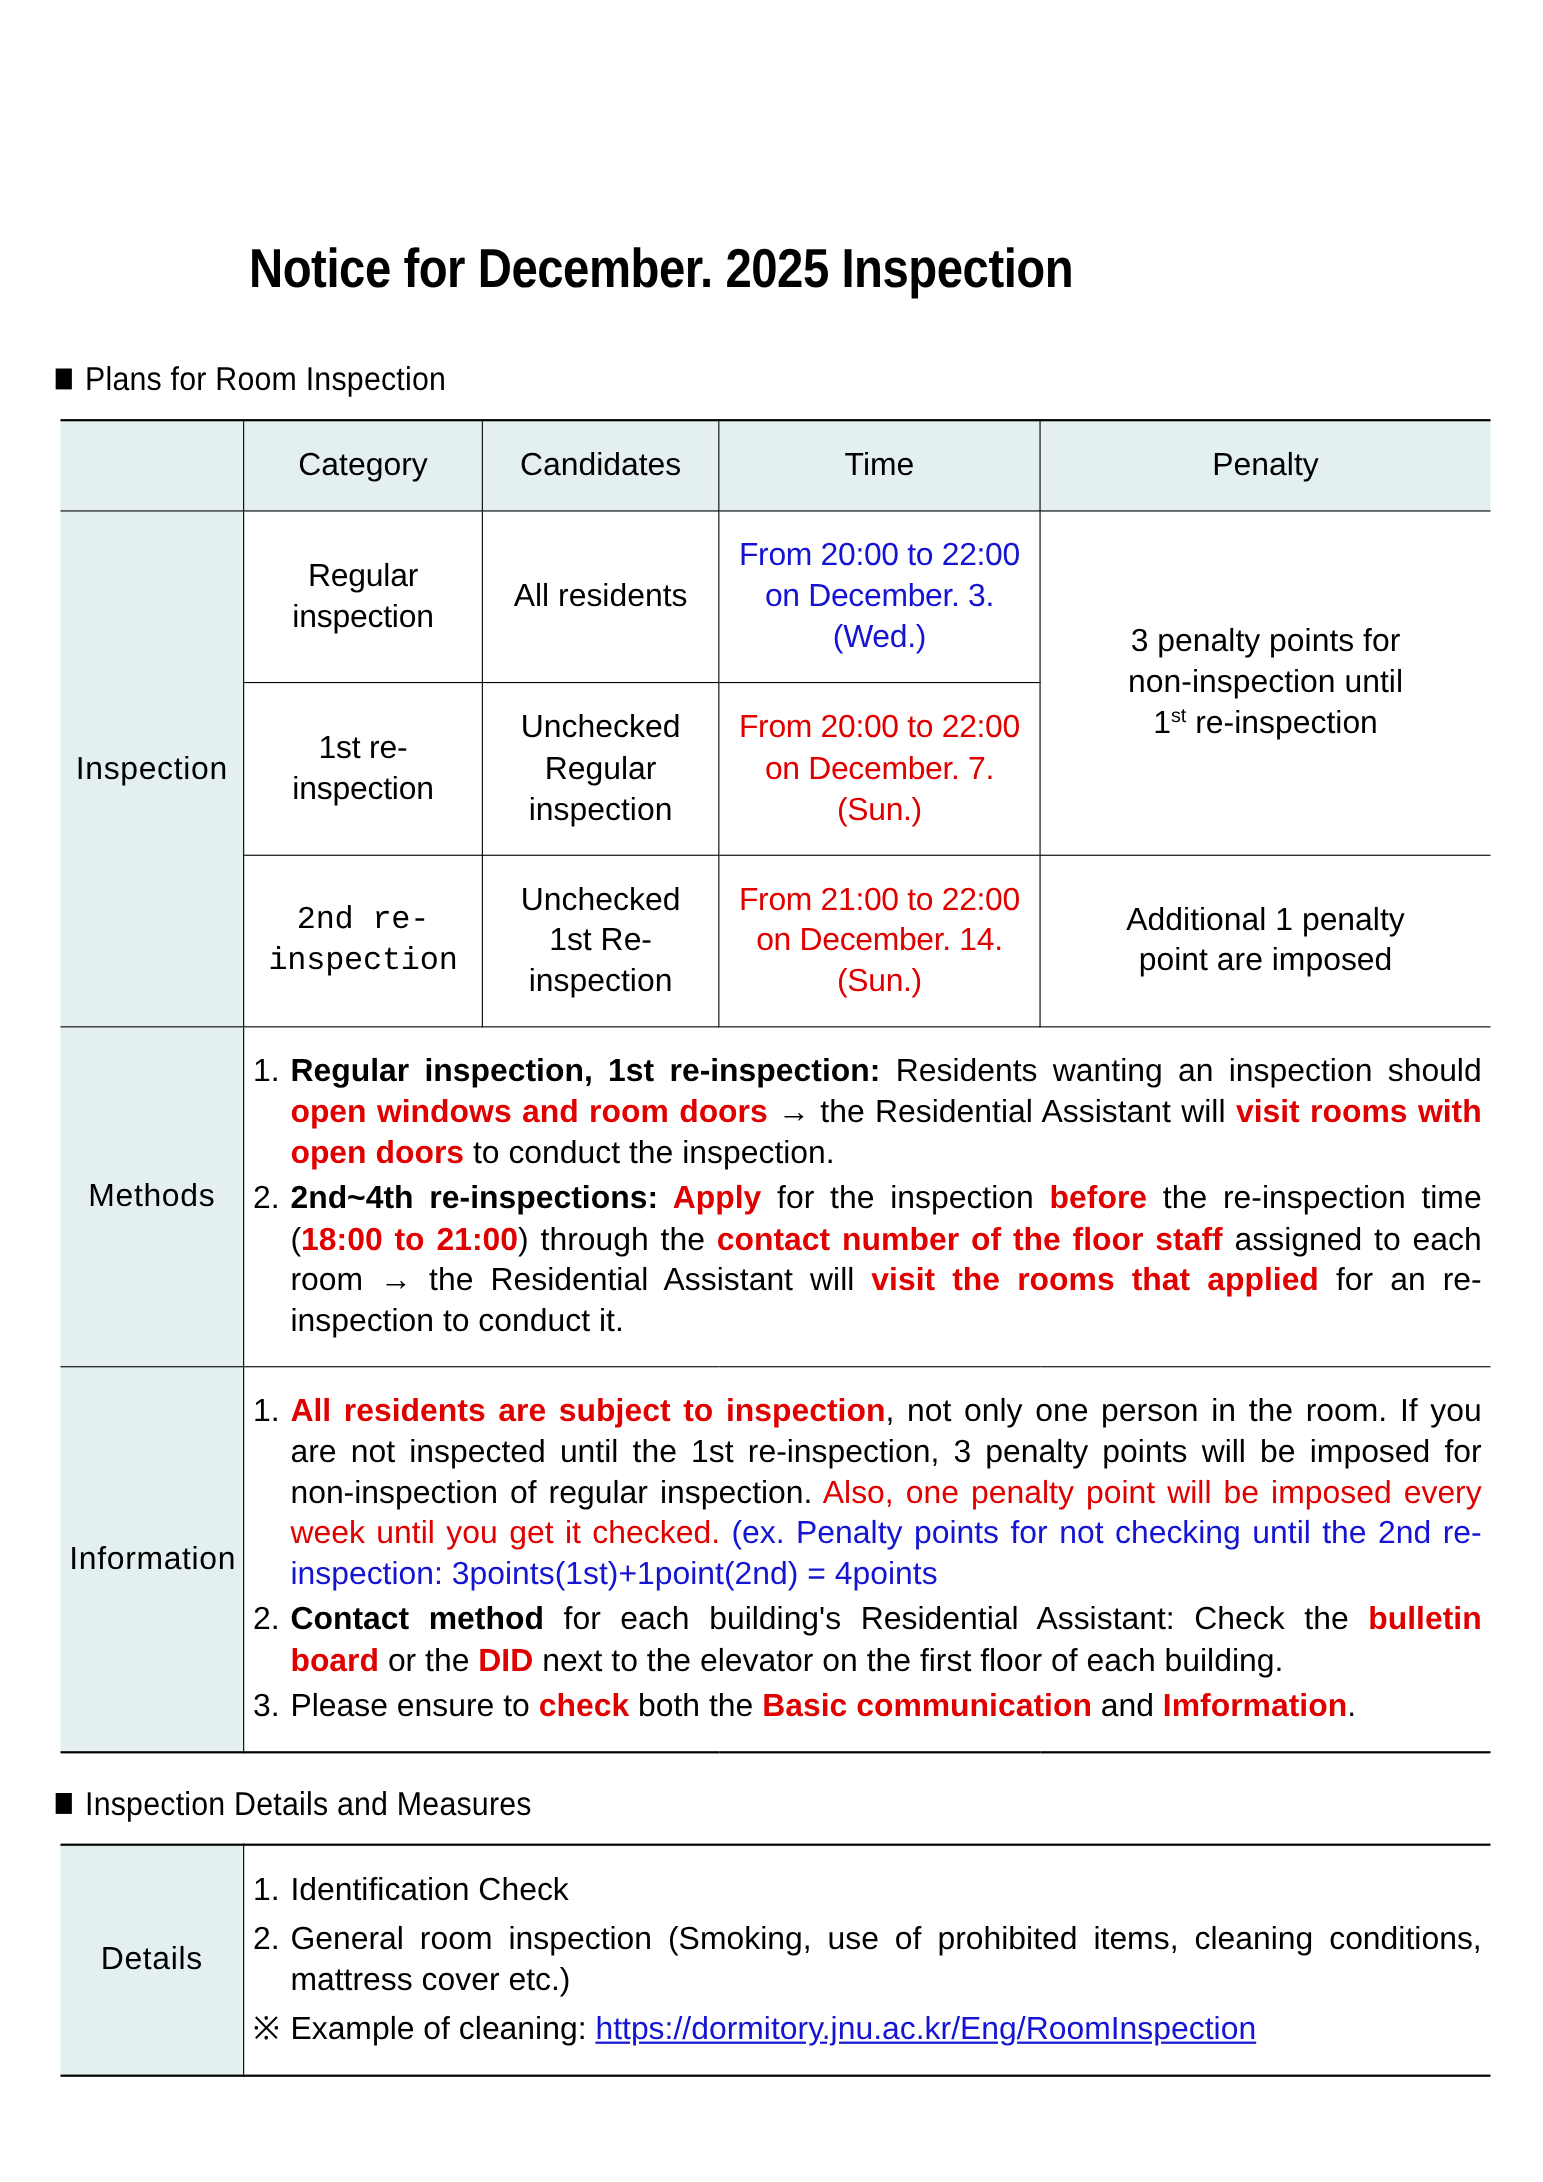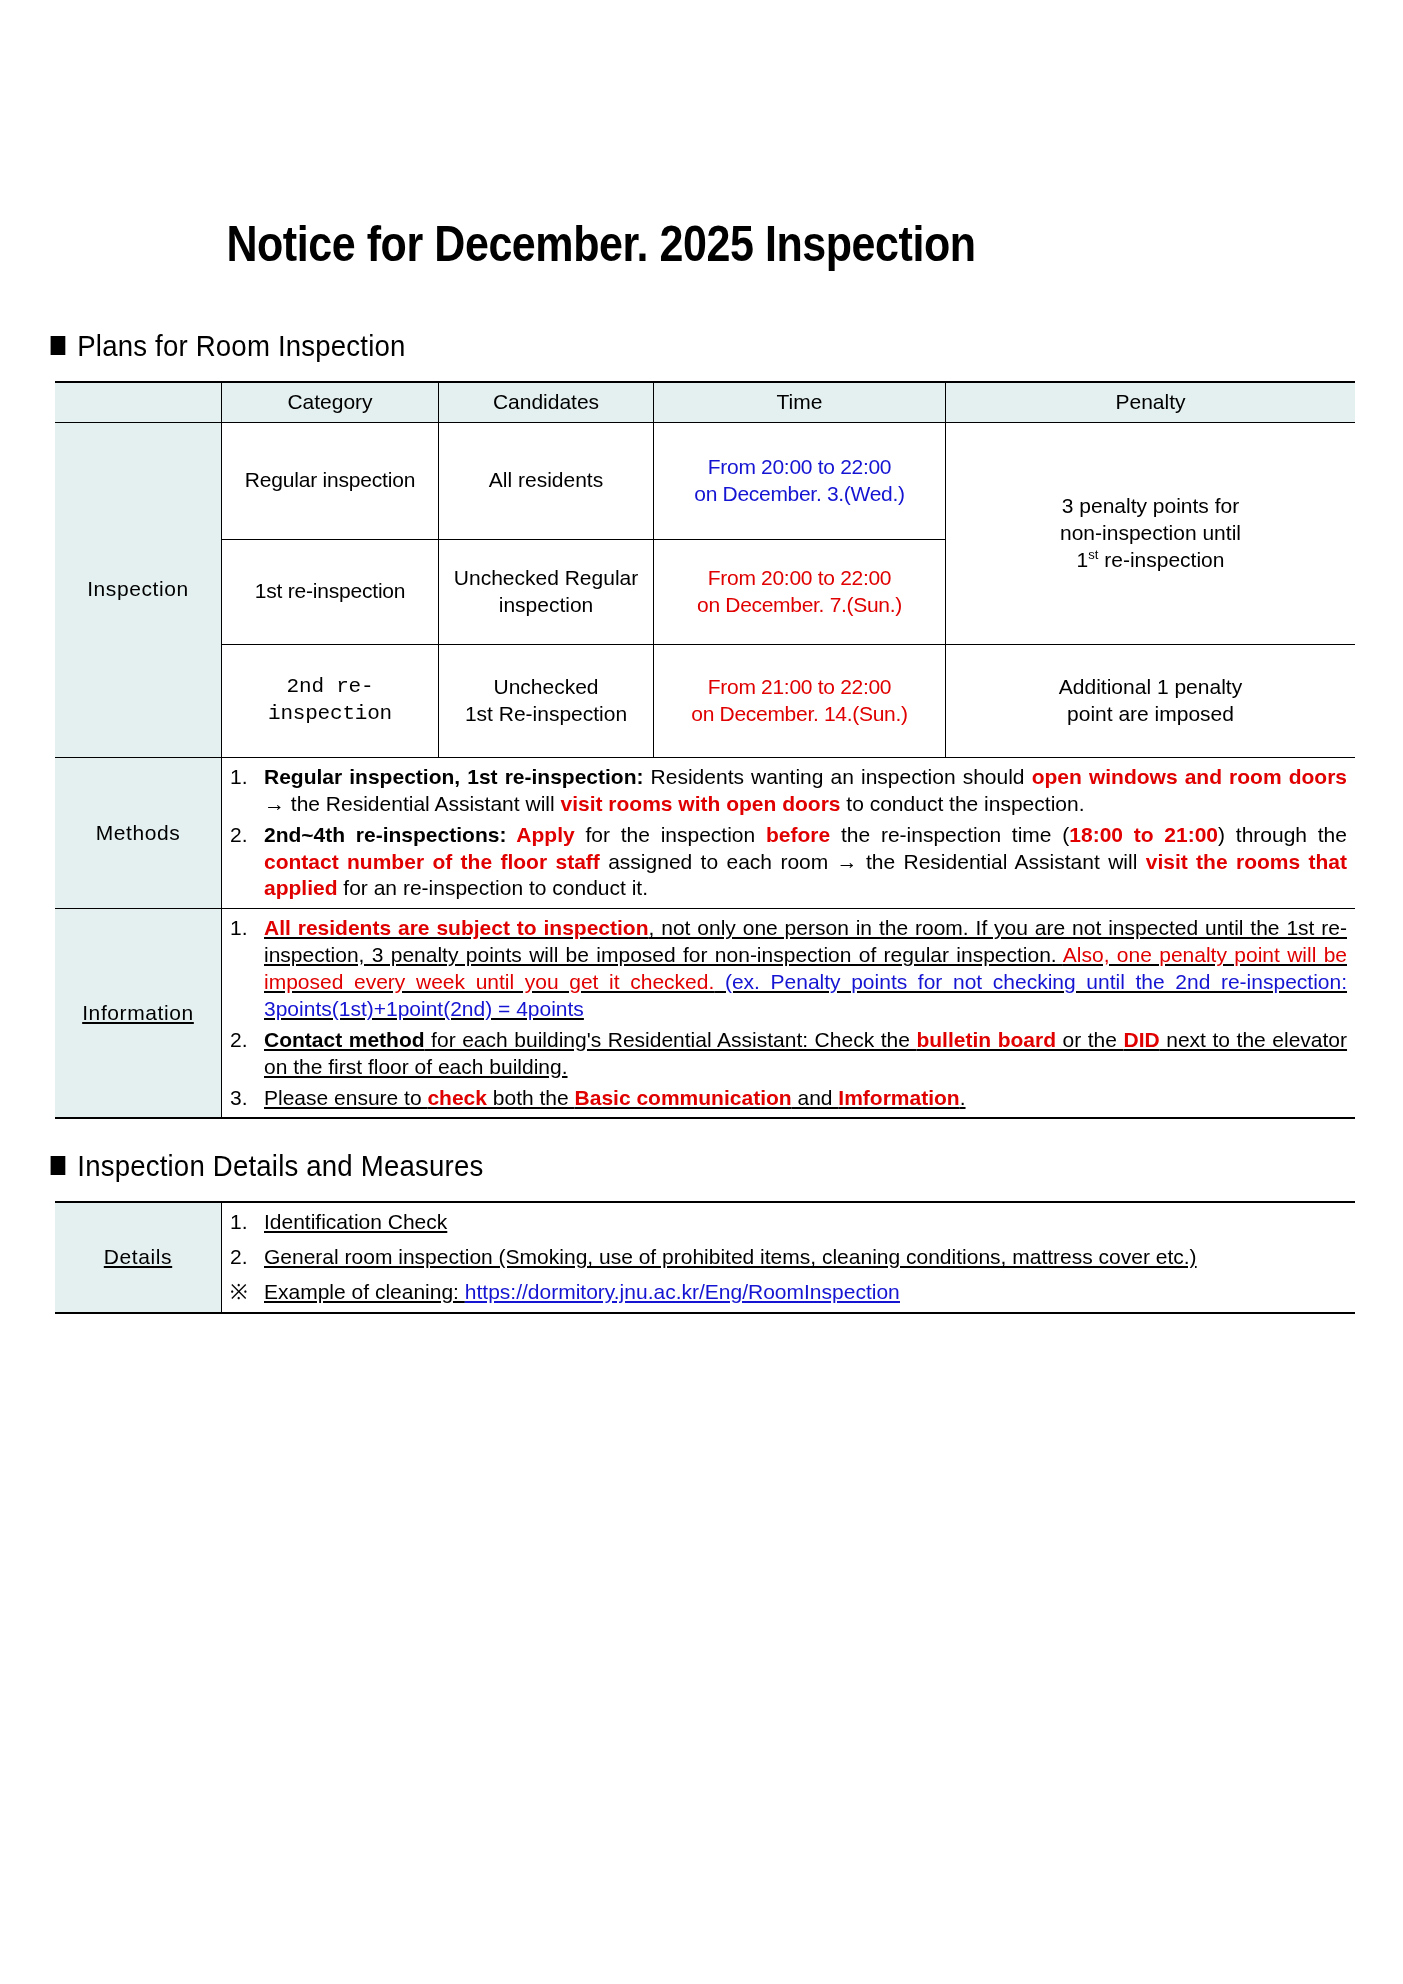--- a/index.html
+++ b/index.html
@@ -52,29 +52,29 @@
   }
   .tbl-wrap { padding: 0 48px 0 55px; }
 
   table.grid {
     border-collapse: collapse;
     width: 1300px;
     table-layout: fixed;
   }
   table.grid td, table.grid th {
     border: 1px solid #000;
-    padding: 6px 8px;
+    padding: 22px 8px;
     vertical-align: middle;
     font-weight: normal;
-    font-size: 21px;
+    font-size: 29px;
     line-height: 1.28;
   }
   table.grid { border-top: 2.5px solid #000; border-bottom: 2.5px solid #000; }
   table.grid tr:first-child td, table.grid tr:first-child th { border-top: none; }
-  table.grid tr:last-child td { border-bottom: none; text-decoration: underline; }
+  table.grid tr:last-child td { border-bottom: none; }
   table.grid td.noleft { border-left: none; }
   table.grid td.noright { border-right: none; }
 
   .hcell {
     background: #e4f0f0;
     text-align: center;
     font-size: 24px;
   }
   .lbl {
     background: #e4f0f0;

